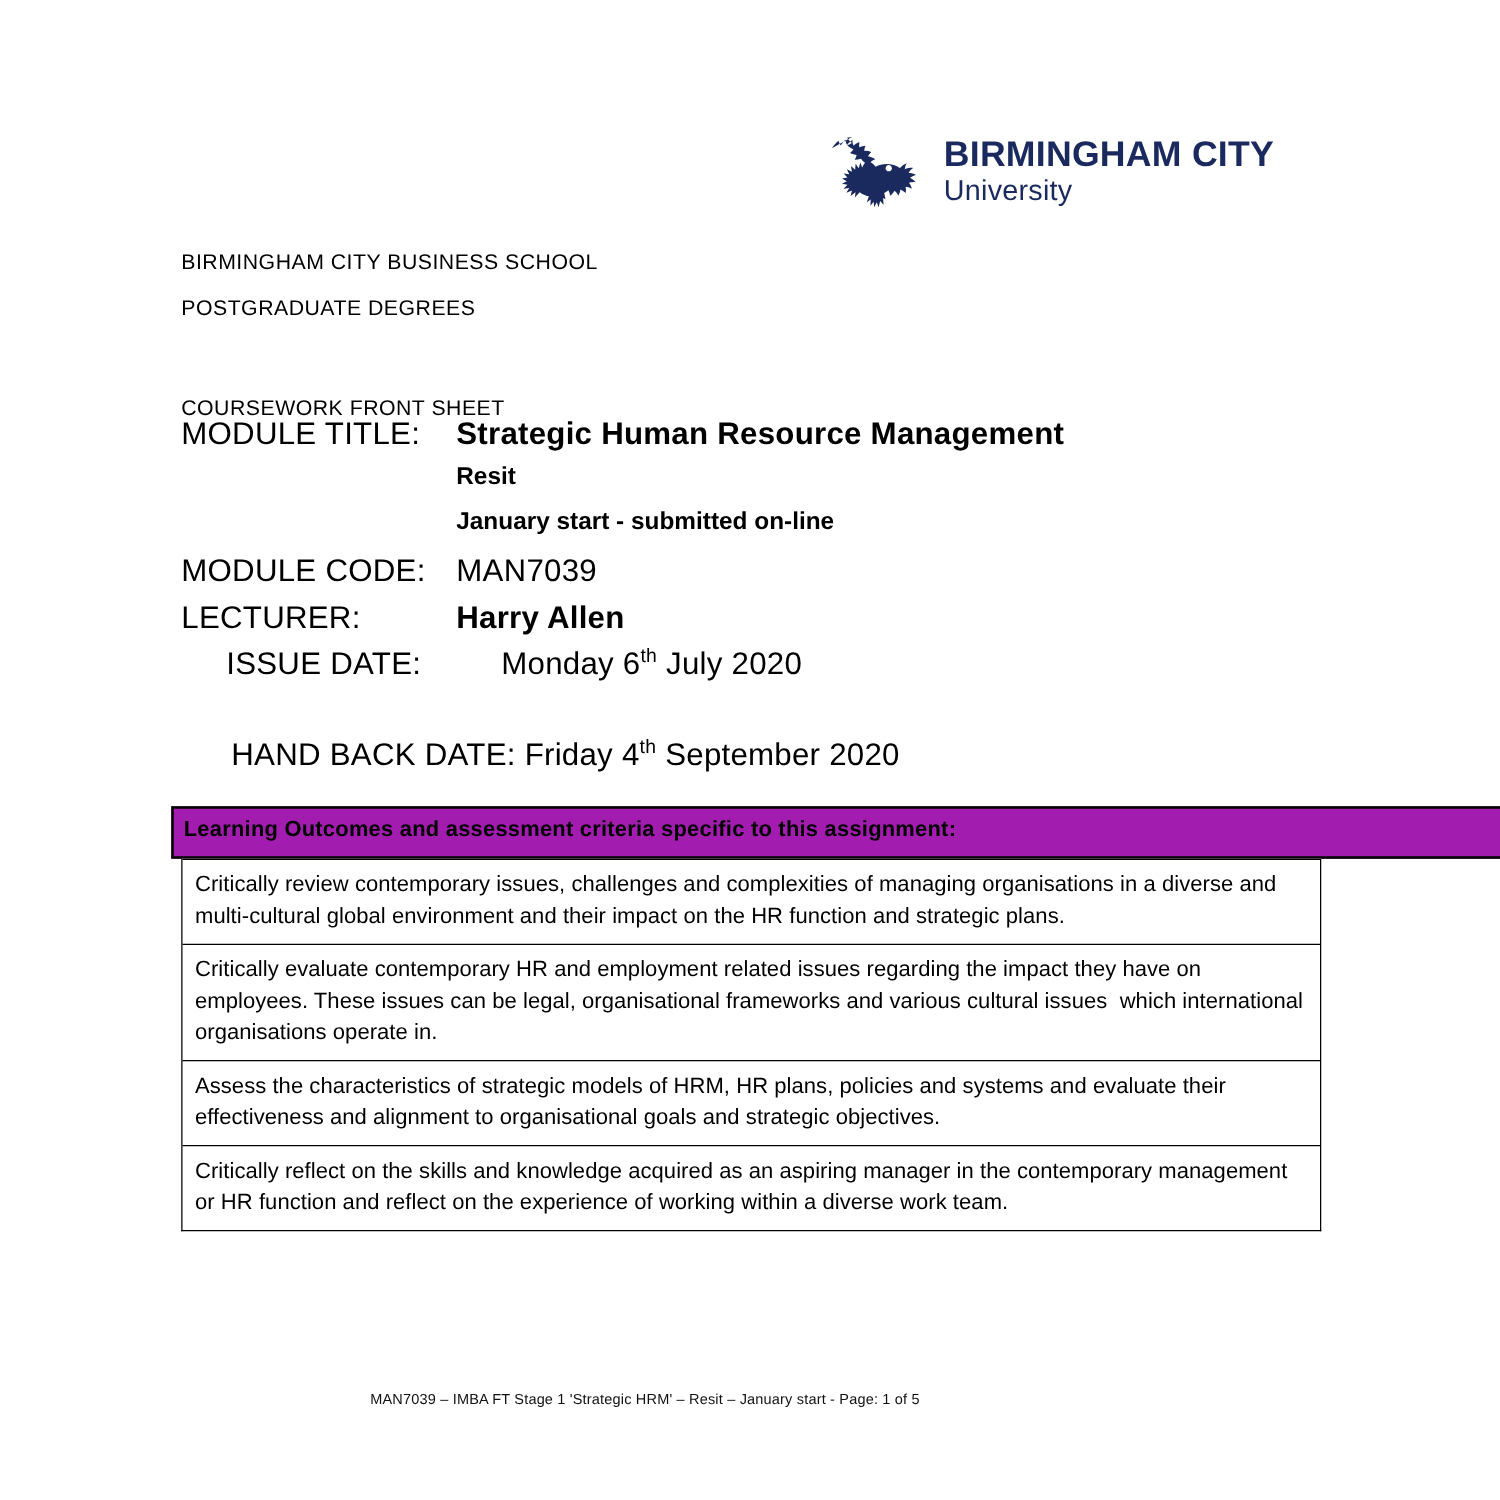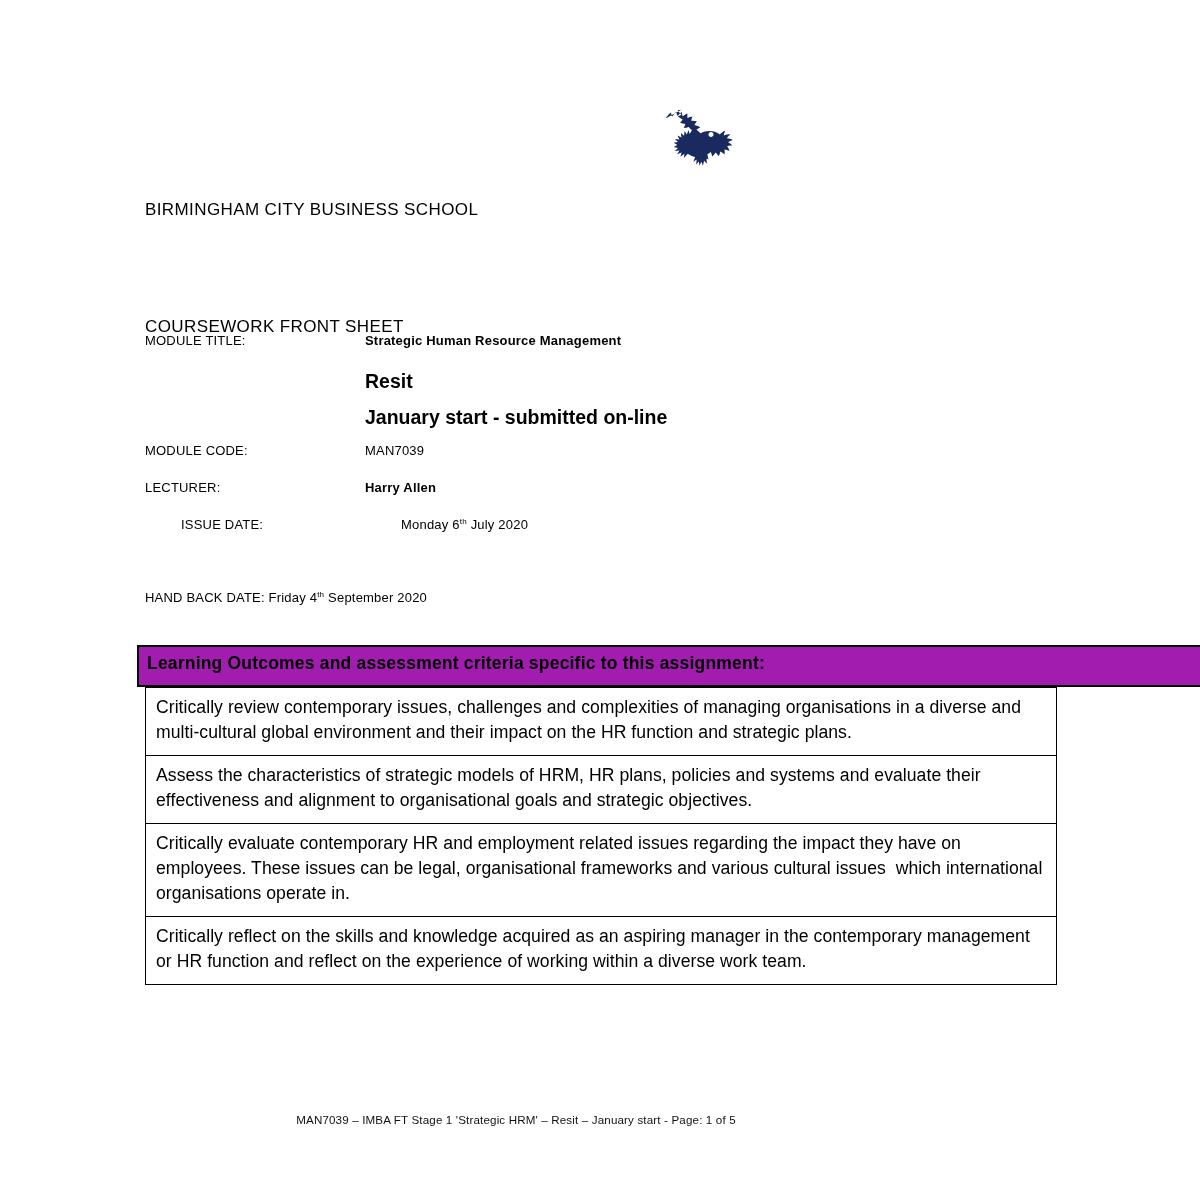--- a/index.html
+++ b/index.html
@@ -64,21 +64,21 @@
     white-space: nowrap;
   }
   .h-1 { top: 200px; }
   .h-2 { top: 237px; }
   .h-3 { top: 277px; margin-top: 40px; }
 
   
   .field {
     position: absolute;
     left: 145px;
-    font-size: 13px;
+    font-size: 25px;
     white-space: nowrap;
     letter-spacing: 0.2px;
   }
   .field .label {
     display: inline-block;
     font-weight: normal;
   }
   .field .value {
     display: inline-block;
   }
@@ -86,21 +86,21 @@
   .value.normal { font-weight: normal; }
   .lbl-w { width: 220px; }
 
   .f-title    { top: 333px; }
   .f-title2   { top: 370px; }
   .f-title3   { top: 406px; }
   .f-code     { top: 443px; }
   .f-lect     { top: 480px; }
   .f-issue    { top: 517px; margin-left: 36px; }
   .f-handin   { top: 553px; }
-  .f-handback { top: 590px; }
+  .f-handback { top: 590px; margin-left: 40px; }
 
   .cont-value {
     position: absolute;
     left: 365px;
     font-size: 19.5px;
     font-weight: bold;
     white-space: nowrap;
   }
   sup {
     font-size: 0.62em;
@@ -171,23 +171,28 @@
   <div class="logo-block">
     <span class="logo-lion">
       <svg class="logo-lion" viewBox="0 0 86 62" xmlns="http://www.w3.org/2000/svg" aria-hidden="true">
         <g fill="#1b2a5e">
           <path d="M10.5 12.5c1.6-2.4 3.6-4.6 5.2-6.0 0.5 1.6 1.1 2.9 1.9 3.9 1.0-1.7 2.4-3.4 3.7-4.6 0.2 1.6 0.6 3.0 1.3 4.2 1.2-1.5 2.8-3.0 4.3-4.0 0.0 1.7 0.3 3.2 0.9 4.5 1.4-1.2 3.1-2.3 4.7-2.9 -0.3 1.6-0.3 3.1 0.0 4.4 1.6-0.8 3.4-1.3 5.0-1.4 -0.7 1.4-1.1 2.8-1.2 4.1 2.0-0.1 4.0 0.2 5.7 0.8 -1.2 1.1-2.1 2.3-2.6 3.5 2.2 0.4 4.3 1.3 5.9 2.4 -1.6 0.6-2.9 1.4-3.8 2.4 1.6 1.0 3.0 2.2 4.0 3.5 2.6-1.4 5.6-2.2 8.8-2.2 4.0 0 7.7 1.2 10.6 3.3 1.4-1.6 3.3-3.0 5.4-3.9 -0.9 1.7-1.4 3.3-1.5 4.9 2.1-0.8 4.4-1.2 6.6-1.1 -1.6 1.2-2.8 2.5-3.6 3.9 2.2 0.2 4.3 0.8 6.0 1.7 -1.9 0.5-3.5 1.3-4.7 2.3 1.8 0.9 3.3 2.1 4.3 3.5 -2.0-0.2-3.8 0.0-5.3 0.5 1.2 1.4 2.0 3.0 2.3 4.7 -1.7-0.9-3.4-1.4-5.0-1.5 0.5 1.7 0.5 3.4 0.1 5.0 -1.3-1.3-2.7-2.3-4.2-2.9 -0.2 1.8-0.8 3.4-1.7 4.8 -0.8-1.6-1.8-2.9-3.0-3.8 -0.9 1.6-2.1 3.0-3.5 4.0 -0.2-1.7-0.7-3.2-1.4-4.4 -1.0 0.9-2.1 1.6-3.3 2.2l1.0 5.1 -1.9-1.0 0.3 5.4 -2.7-3.0 -1.2 4.9 -1.5-4.0 -2.0 4.1 -0.5-4.4 -2.6 3.2 0.3-5.0 -3.2 2.2 1.7-4.9c-2.7-0.5-5.2-1.6-7.3-3.2l-3.9 4.2 0.5-4.2 -4.0 3.1 1.2-4.4 -4.5 1.9 2.3-3.9 -4.6 0.6 3.2-3.1 -4.4-0.8 3.8-2.1 -3.8-2.2 4.3-0.7 -2.9-3.2 4.4 0.5 -1.9-4.0 4.0 2.0 -0.7-4.5 3.3 2.9 0.4-4.7 2.4 3.5 1.5-4.6 1.3 4.0c0.6-1.3 1.4-2.6 2.3-3.7 -1.3-0.9-2.4-2.0-3.2-3.3 -1.6 0.6-3.4 0.9-5.1 0.9 0.8-1.3 1.3-2.6 1.6-3.9 -1.9-0.2-3.7-0.7-5.3-1.5 1.2-0.9 2.1-1.9 2.7-3.0 -1.9-0.8-3.6-1.9-4.9-3.2 1.5-0.4 2.7-1.0 3.7-1.8 -1.6-1.3-2.9-2.8-3.8-4.5 1.6 0.1 3.0-0.1 4.2-0.5z"></path>
           <path d="M56.0 26.0c1.4 0 2.5 1.1 2.5 2.5s-1.1 2.5-2.5 2.5 -2.5-1.1-2.5-2.5 1.1-2.5 2.5-2.5z" fill="#ffffff"></path>
           <path d="M30.0 44.0c6.0 2.0 13.0 2.5 19.0 1.0l1.5 2.0c-6.5 2.0-14.0 1.5-20.5-1.0z"></path>
         </g>
       </svg>
     </span>
+    <span class="logo-words">
+      <span class="logo-line1">BIRMINGHAM CITY</span>
+      <span class="logo-line2">University</span>
+    </span>
   </div>
 
   <div class="heading h-1">BIRMINGHAM CITY BUSINESS SCHOOL</div>
+  <div class="heading h-2">POSTGRADUATE DEGREES</div>
   <div class="heading h-3">COURSEWORK FRONT SHEET</div>
 
   <div class="field f-title">
     <span class="label lbl-w">MODULE TITLE:</span><span class="value bold">Strategic Human Resource Management</span>
   </div>
   <div class="cont-value f-title2">Resit</div>
   <div class="cont-value f-title3">January start - submitted on-line</div>
 
   <div class="field f-code">
     <span class="label lbl-w">MODULE CODE:</span><span class="value normal">MAN7039</span>
@@ -208,25 +213,25 @@
 
   <div class="lo-header">
     <div class="lo-header-text">Learning Outcomes and assessment criteria specific to this assignment:</div>
   </div>
 
   <div class="lo-table">
     <div class="lo-row">
       <div class="lo-text">Critically review contemporary issues, challenges and complexities of managing organisations in a diverse and multi-cultural global environment and their impact on the HR function and strategic plans.</div>
     </div>
     <div class="lo-row">
+      <div class="lo-text">Critically evaluate contemporary HR and employment related issues regarding the impact they have on employees. These issues can be legal, organisational frameworks and various cultural issues  which international organisations operate in.</div>
+    </div>
+    <div class="lo-row">
       <div class="lo-text">Assess the characteristics of strategic models of HRM, HR plans, policies and systems and evaluate their effectiveness and alignment to organisational goals and strategic objectives.</div>
     </div>
     <div class="lo-row">
-      <div class="lo-text">Critically evaluate contemporary HR and employment related issues regarding the impact they have on employees. These issues can be legal, organisational frameworks and various cultural issues  which international organisations operate in.</div>
-    </div>
-    <div class="lo-row">
       <div class="lo-text">Critically reflect on the skills and knowledge acquired as an aspiring manager in the contemporary management or HR function and reflect on the experience of working within a diverse work team.</div>
     </div>
   </div>
 
   <div class="footer">MAN7039 – IMBA FT Stage 1 'Strategic HRM' – Resit – January start - Page: 1 of 5</div>
 
 </div>
 
 </body></html>

